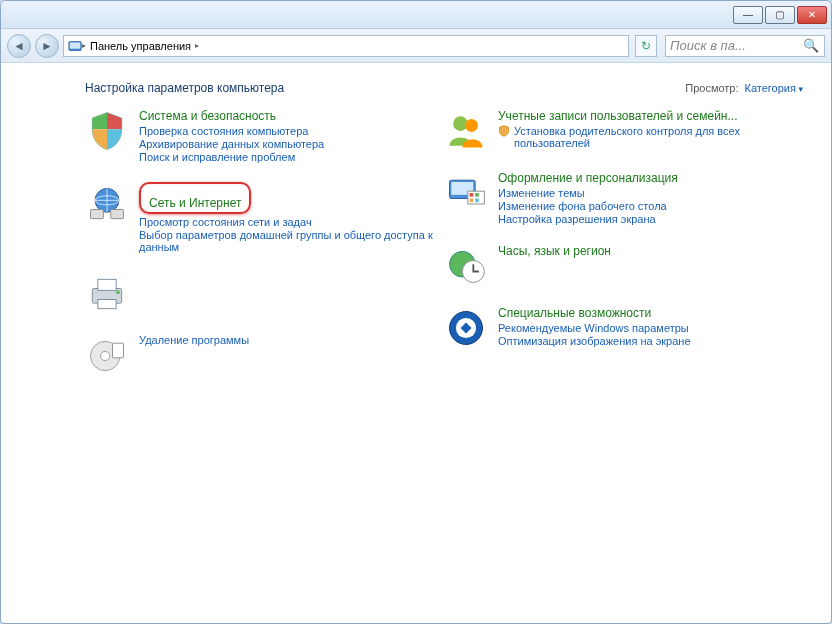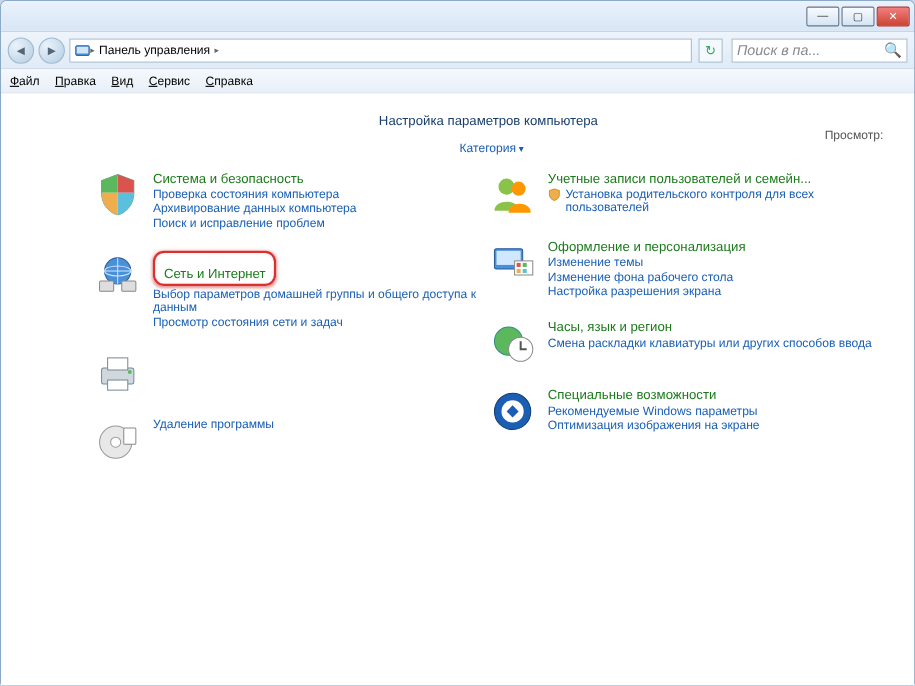--- a/index.html
+++ b/index.html
@@ -13,21 +13,21 @@
 .addr { flex:1; height:22px; border:1px solid #a9bed2; background:#fff; display:flex; align-items:center; padding:0 4px; font-size:11px;}
 .addr .crumb{ color:#000; padding:0 4px;}
 .addr .sep{ color:#666; font-size:8px;}
 .refresh { width:22px; height:22px; border:1px solid #a9bed2; background:#f5f9fd; margin-left:2px; display:flex; align-items:center; justify-content:center; color:#3a6; font-size:12px;}
 .search { width:160px; height:22px; border:1px solid #a9bed2; background:#fff; margin-left:4px; display:flex; align-items:center; padding:0 4px; font-size:13px; color:#888; font-style:italic;}
 .search .mag{ margin-left:auto; color:#789; font-style:normal;}
 .menubar { height:22px; background:linear-gradient(#f5f9fd,#e8eff7); border-bottom:1px solid #d0dce8; display:flex; align-items:center; padding:0 8px; gap:14px; font-size:11px;}
 .menubar span{ text-decoration:underline; text-decoration-color:transparent;}
 .menubar span::first-letter{ text-decoration:underline;}
 .content { padding:18px 28px 18px 84px; height:calc(100% - 28px - 34px - 22px); overflow:auto; background:#fff;}
-.hdr-row { display:flex; align-items:center; margin-bottom:14px;flex-direction:column;}
+.hdr-row { display:flex; align-items:center; margin-bottom:14px;}
 .hdr-title { font-size:12px; color:#1a3e6e;}
 .view-lbl { margin-left:auto; font-size:11px; color:#555;}
 .view-val { font-size:11px; color:#1a5fb4; margin-left:6px;}
 .view-val::after{ content:" ▾"; font-size:9px;}
 .cols { display:flex; }
 .col { flex:1; display:flex; flex-direction:column; gap:18px;}
 .cat { display:flex; gap:10px;}
 .cat-ico { width:44px; height:44px; flex-shrink:0;}
 .cat-body { flex:1;}
 .cat-title { font-size:12px; color:#1c7a1c; margin-bottom:2px; cursor:pointer;}
@@ -59,27 +59,20 @@
       <span class="crumb">Панель управления</span>
       <span class="sep">▸</span>
     </div>
     <div class="refresh">↻</div>
     <div class="search">
       <span>Поиск в па...</span>
       <span class="mag">🔍</span>
     </div>
   </div>
 
-  <div class="menubar">
-    <span>Файл</span>
-    <span>Правка</span>
-    <span>Вид</span>
-    <span>Сервис</span>
-    <span>Справка</span>
-  </div>
 
   <div class="content">
     <div class="hdr-row">
       <div class="hdr-title">Настройка параметров компьютера</div>
       <div class="view-lbl">Просмотр:</div>
       <div class="view-val">Категория</div>
     </div>
 
     <div class="cols">
       <div class="col">
@@ -103,22 +96,22 @@
         <div class="cat">
           <div class="cat-ico"><svg viewBox="0 0 48 48">
                 <circle cx="24" cy="20" r="13" fill="#4a90d9" stroke="#2a5a99"></circle>
                 <ellipse cx="24" cy="20" rx="13" ry="5" fill="none" stroke="#cfe8ff"></ellipse>
                 <path d="M24 7 V33 M11 20 H37" stroke="#cfe8ff"></path>
                 <rect x="6" y="30" width="14" height="10" rx="1" fill="#dedede" stroke="#888"></rect>
                 <rect x="28" y="30" width="14" height="10" rx="1" fill="#dedede" stroke="#888"></rect>
               </svg></div>
           <div class="cat-body">
             <div class="cat-title"><span class="highlight">Сеть и Интернет</span></div>
+            <div class="cat-link">Просмотр состояния сети и задач</div>
             <div class="cat-link">Выбор параметров домашней группы и общего доступа к данным</div>
-            <div class="cat-link">Просмотр состояния сети и задач</div>
           </div>
         </div>
 
         <div class="cat">
           <div class="cat-ico"><svg viewBox="0 0 48 48">
                 <rect x="8" y="18" width="32" height="16" rx="2" fill="#cfd8dc" stroke="#789"></rect>
                 <rect x="14" y="8" width="20" height="12" fill="#fff" stroke="#789"></rect>
                 <rect x="14" y="30" width="20" height="10" fill="#fff" stroke="#789"></rect>
                 <circle cx="36" cy="22" r="2" fill="#5cb85c"></circle>
               </svg></div>
@@ -176,21 +169,20 @@
         </div>
 
         <div class="cat">
           <div class="cat-ico"><svg viewBox="0 0 48 48">
                 <circle cx="20" cy="22" r="14" fill="#5cb85c" stroke="#388"></circle>
                 <circle cx="32" cy="30" r="12" fill="#fff" stroke="#888"></circle>
                 <path d="M32 22 V30 H38" stroke="#555" stroke-width="2" fill="none"></path>
               </svg></div>
           <div class="cat-body">
             <div class="cat-title">Часы, язык и регион</div>
-            <div class="cat-link">Смена раскладки клавиатуры или других способов ввода</div>
           </div>
         </div>
 
         <div class="cat">
           <div class="cat-ico"><svg viewBox="0 0 48 48">
                 <circle cx="24" cy="24" r="18" fill="#1a5fb4" stroke="#0d3a73"></circle>
                 <circle cx="24" cy="24" r="11" fill="#fff"></circle>
                 <path d="M24 18 L30 24 L24 30 L18 24 Z" fill="#1a5fb4"></path>
               </svg></div>
           <div class="cat-body">

